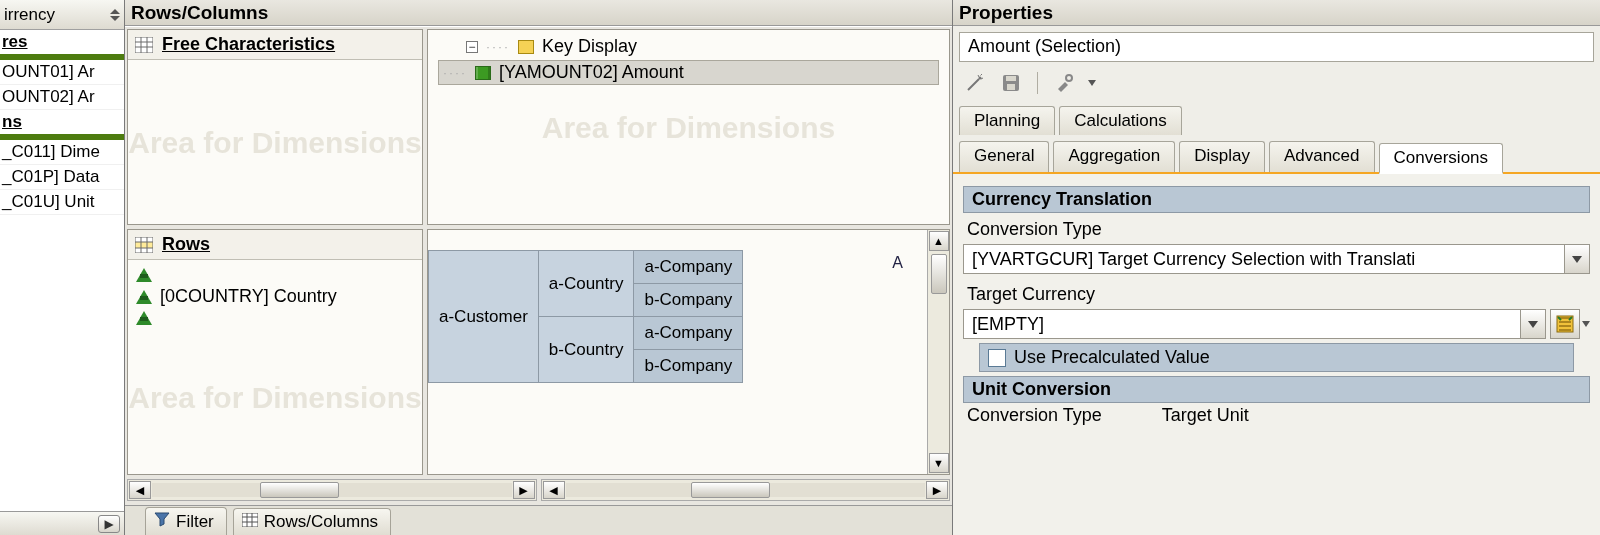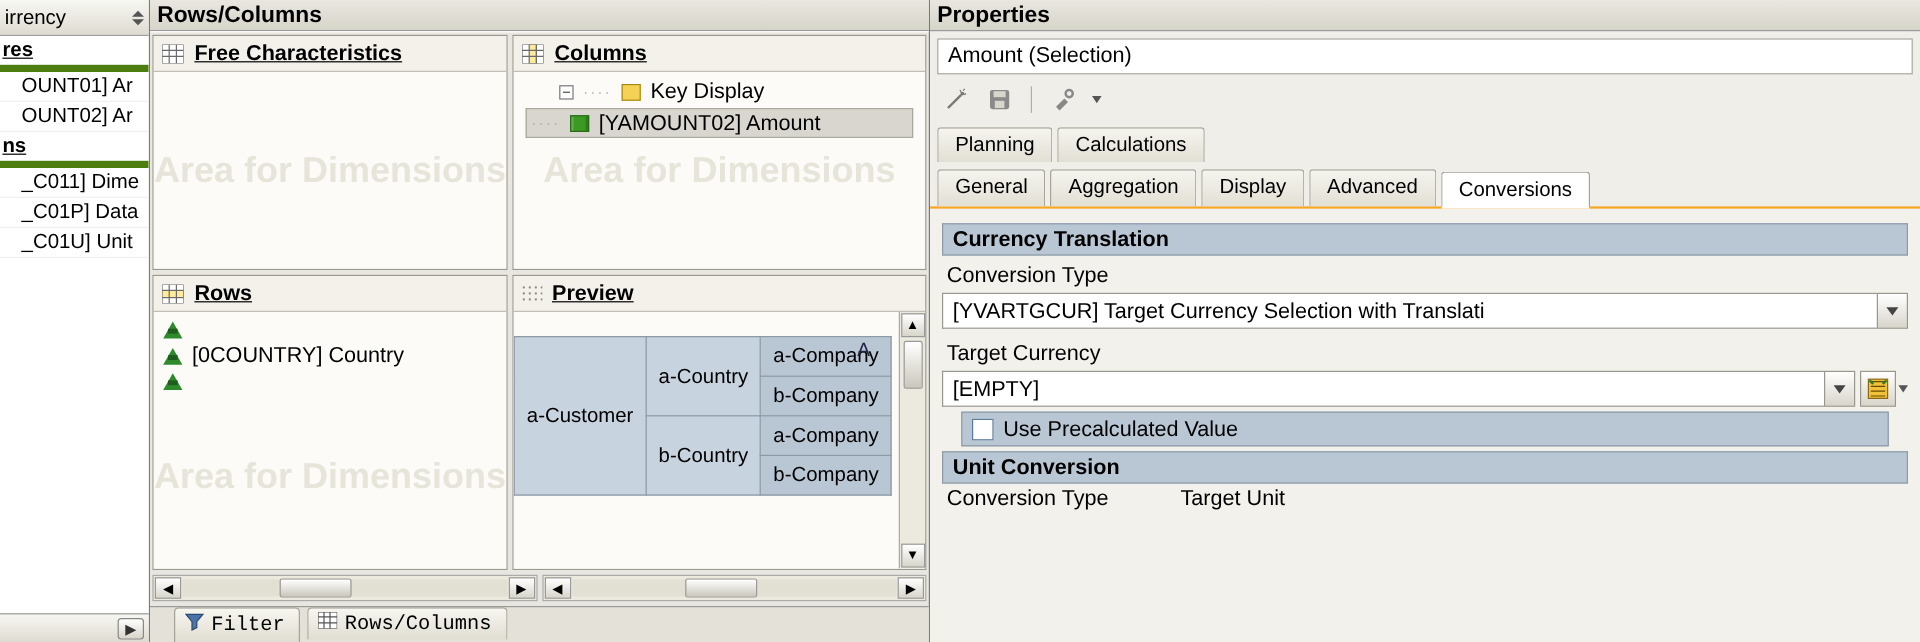--- a/index.html
+++ b/index.html
@@ -49,41 +49,41 @@
     overflow: hidden;
     font-size: 17px;
   }
   .leftcol .grp {
     font-weight: bold; padding: 2px 2px;
     border-bottom: 6px solid #4d7c0f;
     white-space: nowrap;
     text-decoration: underline;
   }
   .leftcol .itm {
-    padding: 2px 18px; white-space: nowrap;
+    padding: 2px 2px; white-space: nowrap;
     border-bottom: 1px solid #f0f0f0;
   }
   .leftcol .scroll-right-btn {
     height: 24px;
     background: linear-gradient(#f7f7f2,#dedbd1);
     border-top: 1px solid #999;
     display: flex; justify-content: flex-end; align-items: center;
     padding-right: 4px;
   }
   .arrow-btn {
     width: 22px; height: 18px;
     background: linear-gradient(#fff,#d8d5cb);
     border: 1px solid #888; border-radius: 3px;
     display: inline-flex; align-items: center; justify-content: center;
     font-size: 12px; color: #333;
   }
 
   
   .midcol {
-    width: 650px; height: 100%;
+    width: 828px; height: 100%;
     border-right: 1px solid #7a7a7a;
     display: flex; flex-direction: column;
     background: #e8e6e0;
   }
   .midcol > .title {
     height: 26px;
     background: linear-gradient(#e9e7e0,#d7d4c9);
     border-bottom: 1px solid #999;
     padding: 2px 6px;
     font-weight: bold; font-size: 19px;
@@ -254,24 +254,23 @@
     background: linear-gradient(#fff,#cac7bc);
     border: 1px solid #999; border-radius: 2px;
   }
   .hscroll .thumb.t2 { left: 35%; }
 
   
   .bottom-tabs {
     height: 30px;
     border-top: 1px solid #999;
     background: #e3e1d8;
-    display: flex; align-items: flex-start;
+    display: flex; align-items: flex-end;
     padding-left: 20px; gap: 6px;
     font-size: 17px;
-    font-family: Liberation Mono, monospace;
   }
   .bottom-tabs .tab {
     display: flex; align-items: center; gap: 6px;
     padding: 3px 12px 3px 8px;
     background: linear-gradient(#f7f6f0,#e0ddd2);
     border: 1px solid #a6a398; border-bottom: none;
     border-radius: 4px 4px 0 0;
   }
   .ic-funnel, .ic-rowscols { display:inline-block; }
 
@@ -443,32 +442,20 @@
               </svg>
           </span>
           <span>Free Characteristics</span>
         </div>
         <div class="pane-body">
           <div class="watermark">Area for Dimensions</div>
         </div>
       </div>
 
       <div class="pane" style="grid-column:2;grid-row:1">
-        <div class="pane-header">
-          <span class="ic ic-table">
-            <svg viewBox="0 0 18 16">
-                <rect x="0" y="0" width="18" height="16" fill="#fff" stroke="#6a6a6a"></rect>
-                <rect x="6" y="0" width="6" height="16" fill="#ffeb99" stroke="#6a6a6a"></rect>
-                <line x1="0" y1="5" x2="18" y2="5" stroke="#6a6a6a"></line>
-                <line x1="0" y1="10" x2="18" y2="10" stroke="#6a6a6a"></line>
-                <line x1="12" y1="0" x2="12" y2="16" stroke="#6a6a6a"></line>
-              </svg>
-          </span>
-          <span>Columns</span>
-        </div>
         <div class="pane-body">
           <div class="watermark">Area for Dimensions</div>
           <div class="tree">
             <div class="row indent1">
               <span class="ic-minus"></span>
               <span class="dots">····</span>
               <span class="ic ic-kf-yellow"></span>
               <span>Key Display</span>
             </div>
             <div class="row indent2 sel">
@@ -503,24 +490,20 @@
               <span>[0COUNTRY] Country</span>
             </div>
             <div class="row">
               <span class="ic-char"></span>
             </div>
           </div>
         </div>
       </div>
 
       <div class="pane" style="grid-column:2;grid-row:2">
-        <div class="pane-header">
-          <span class="ic ic-dotgrid"></span>
-          <span>Preview</span>
-        </div>
         <div class="pane-body preview-wrap">
           <div style="flex:1;overflow:hidden;position:relative">
             <span class="preview-corner">A</span>
             <table class="preview-table">
               <tbody>
                   <tr>
                 <td class="h" rowspan="4">a-Customer</td>
                 <td class="h" rowspan="2">a-Country</td>
                 <td>a-Company</td>
               </tr>

